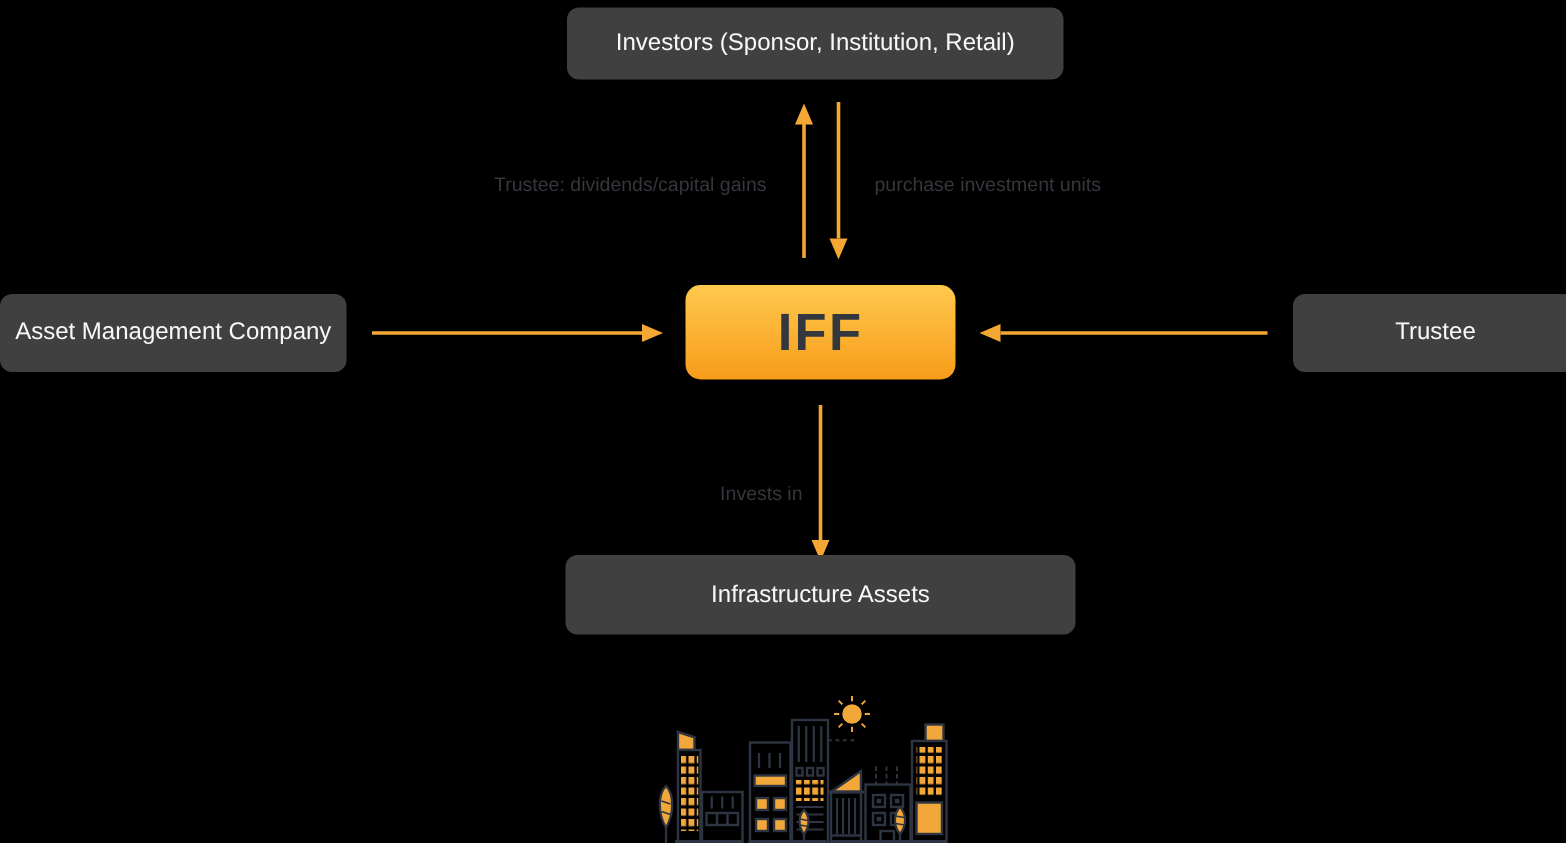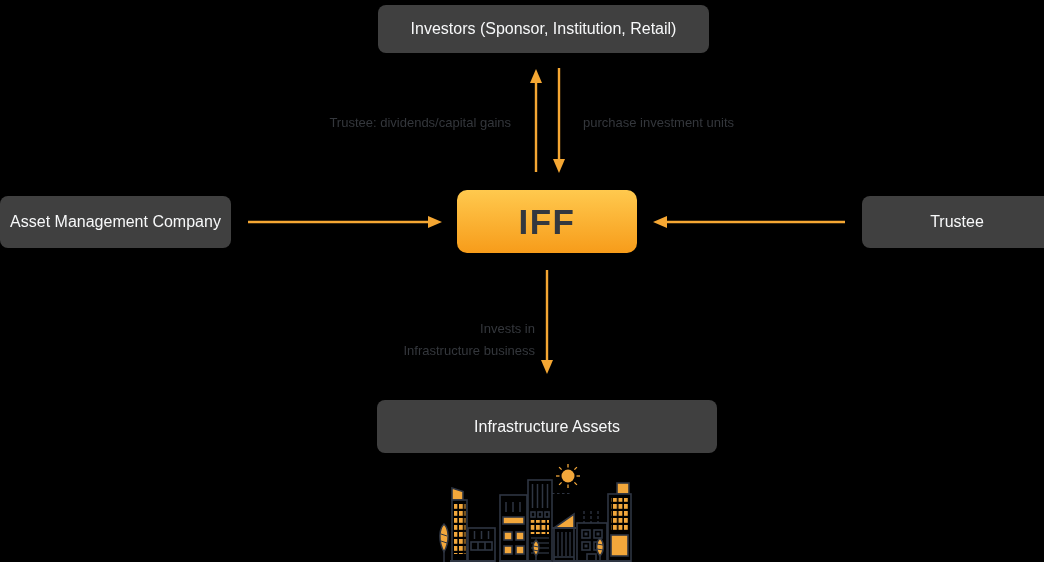--- a/index.html
+++ b/index.html
@@ -8,21 +8,21 @@
     overflow:hidden;font-family:"Liberation Sans","DejaVu Sans",sans-serif;
   }
   .node{
     position:absolute;background:#404040;color:#F7F8F9;
     display:flex;align-items:center;justify-content:center;
     font-size:16px;border-radius:8px;white-space:nowrap;
   }
   .node-investors{left:378px;top:5px;width:331px;height:48px;}
   .node-amc{left:0;top:196px;width:231px;height:52px;}
   .node-trustee{left:862px;top:196px;width:190px;height:52px;}
-  .node-assets{left:377px;top:400px;width:340px;height:53px;}
+  .node-assets{left:377px;top:370px;width:340px;height:53px;}
   .node-iff{
     left:457px;top:190px;width:180px;height:63px;border-radius:10px;
     background:linear-gradient(180deg,#FFC94E 0%,#F79C1A 100%);
     color:#33383F;font-size:35px;font-weight:bold;letter-spacing:1.5px;
   }
   .edge-label{position:absolute;font-size:13px;color:#34373C;line-height:22px;}
   .label-returns{left:311px;top:112px;width:200px;text-align:right;}
   .label-purchase{left:583px;top:112px;width:220px;text-align:left;}
   .label-invests{left:385px;top:301px;width:150px;text-align:right;margin-top:17px;}
   .arrow-layer{position:absolute;left:0;top:0;pointer-events:none;}
@@ -61,21 +61,20 @@
   <div class="node node-investors">Investors (Sponsor, Institution, Retail)</div>
   <div class="node node-amc">Asset Management Company</div>
   <div class="node node-iff">IFF</div>
   <div class="node node-trustee">Trustee</div>
   <div class="node node-assets">Infrastructure Assets</div>
 
   <div class="edge-label label-returns">Trustee: dividends/capital gains</div>
   <div class="edge-label label-purchase">purchase investment units</div>
   <div class="edge-label label-invests">
     <div>Invests in</div>
-    <div>Infrastructure business</div>
   </div>
 
   <svg class="city" width="200" height="100" viewBox="0 0 200 100">
     <defs>
       <pattern id="winpat" width="5.5" height="7" patternUnits="userSpaceOnUse">
         <rect width="3.9" height="4.8" fill="#F2A73B"></rect>
       </pattern>
     </defs>
 
     <g stroke="#2E3542" stroke-width="1.6">

